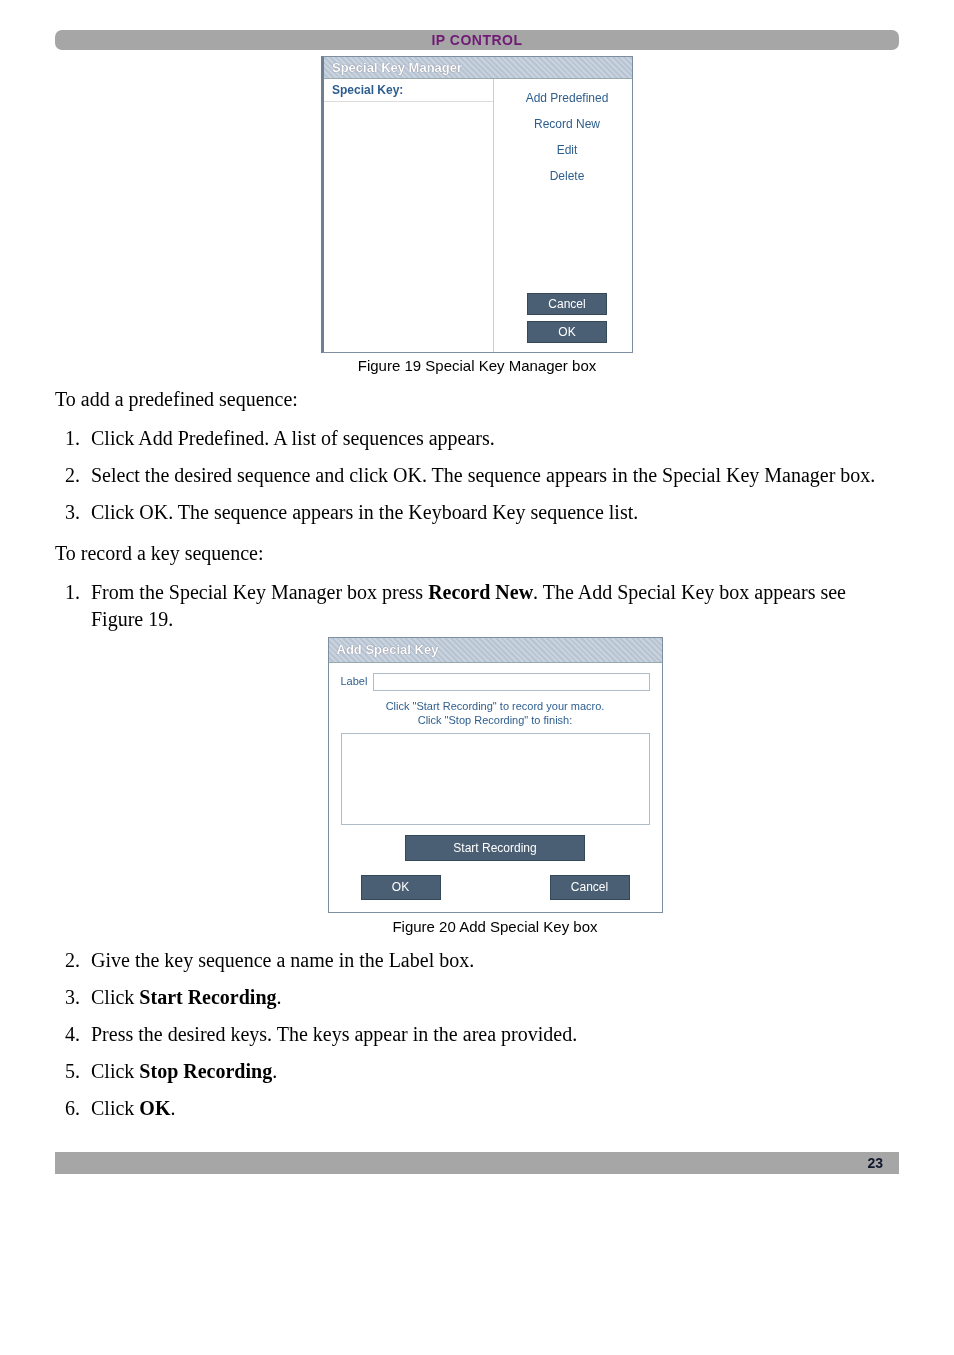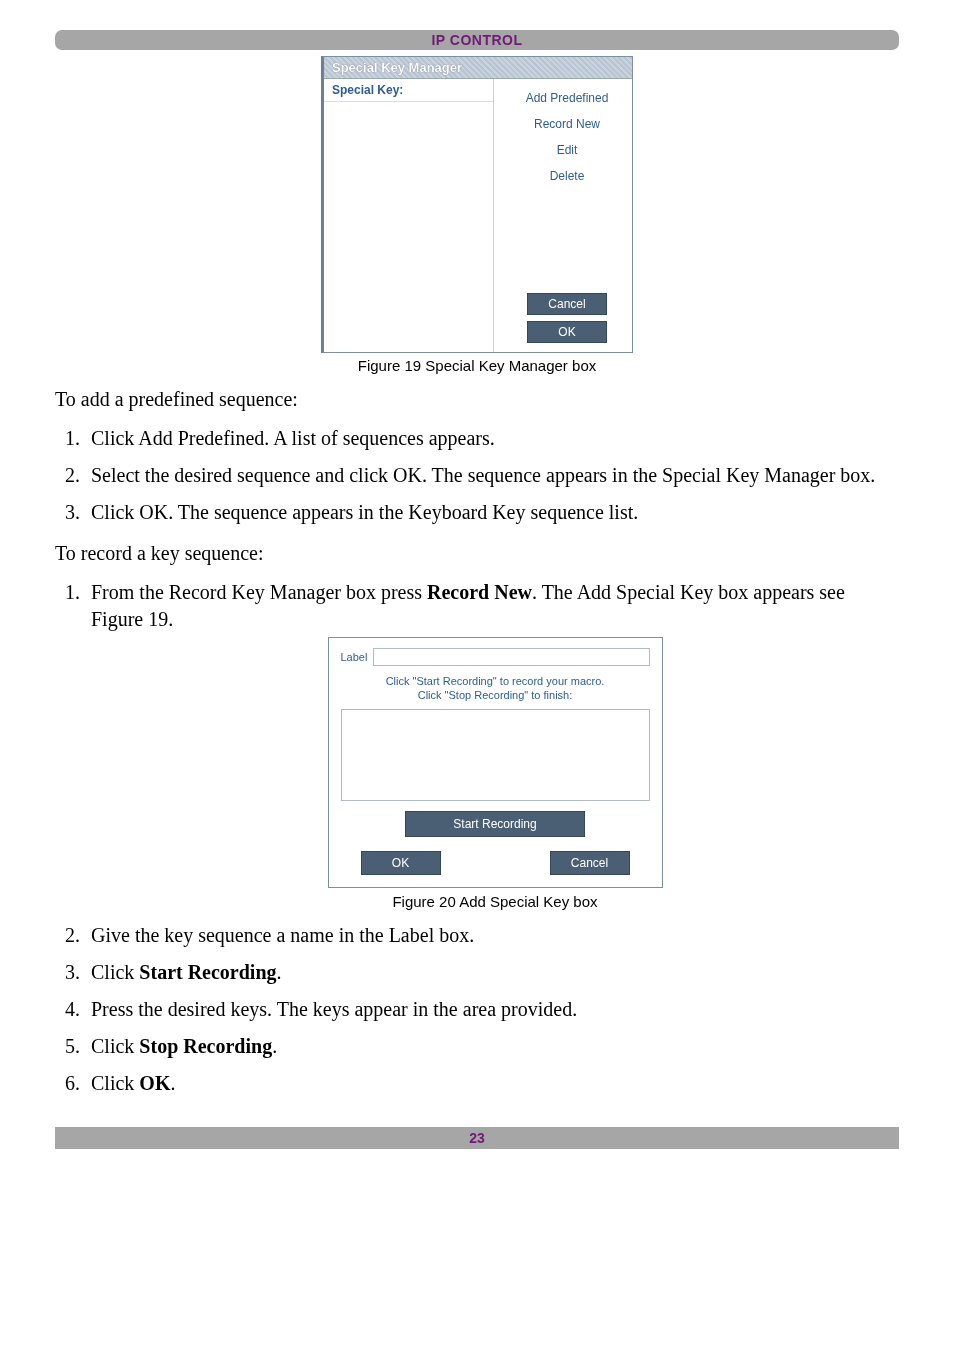--- a/index.html
+++ b/index.html
@@ -20,26 +20,26 @@
     font-family: Arial, Helvetica, sans-serif;
     font-weight: bold;
     font-size: 14px;
     text-align: center;
     padding: 2px 0;
     letter-spacing: 0.5px;
     border-radius: 7px;
   }
   .footer-bar {
     background: #a6a6a6;
-    color: #701a75;
+    color: #0f172a;
     font-family: Arial, Helvetica, sans-serif;
     font-weight: bold;
     font-size: 14px;
-    text-align: center;
-    padding: 3px 8px;
+    text-align: right;
+    padding: 3px 16px;
     margin-top: 30px;
   }
   .figure-wrap {
     text-align: center;
     margin-top: 6px;
   }
   .figure-caption {
     font-family: Arial, Helvetica, sans-serif;
     font-weight: normal;
     font-size: 15px;
@@ -225,25 +225,26 @@
   <ol class="steps">
     <li>Click Add Predefined. A list of sequences appears.</li>
     <li>Select the desired sequence and click OK. The sequence appears in the Special Key Manager box.</li>
     <li>Click OK. The sequence appears in the Keyboard Key sequence list.</li>
   </ol>
 
   <p class="body-text">To record a key sequence:</p>
 
   <ol class="steps">
     <li>
-      <span>From the Record Key Manager box press </span><span class="bold">Record New</span><span>. The Add Special Key box appears see Figure 19.</span>
+      <span>From the Special Key Manager box press </span><span class="bold">Record New</span><span>. The Add Special Key box appears see Figure 19.</span>
 
       
       <div class="figure-wrap" style="margin-top:4px;">
         <div class="dlg2">
+          <div class="dlg-title">Add Special Key</div>
           <div class="dlg2-body">
             <div class="dlg2-row-label">
               <span>Label</span>
               <input type="text" placeholder="" style="">
             </div>
             <div class="dlg2-instr">
               <div>Click "Start Recording" to record your macro.</div>
               <div>Click "Stop Recording" to finish:</div>
             </div>
             <div class="dlg2-recarea"></div>

